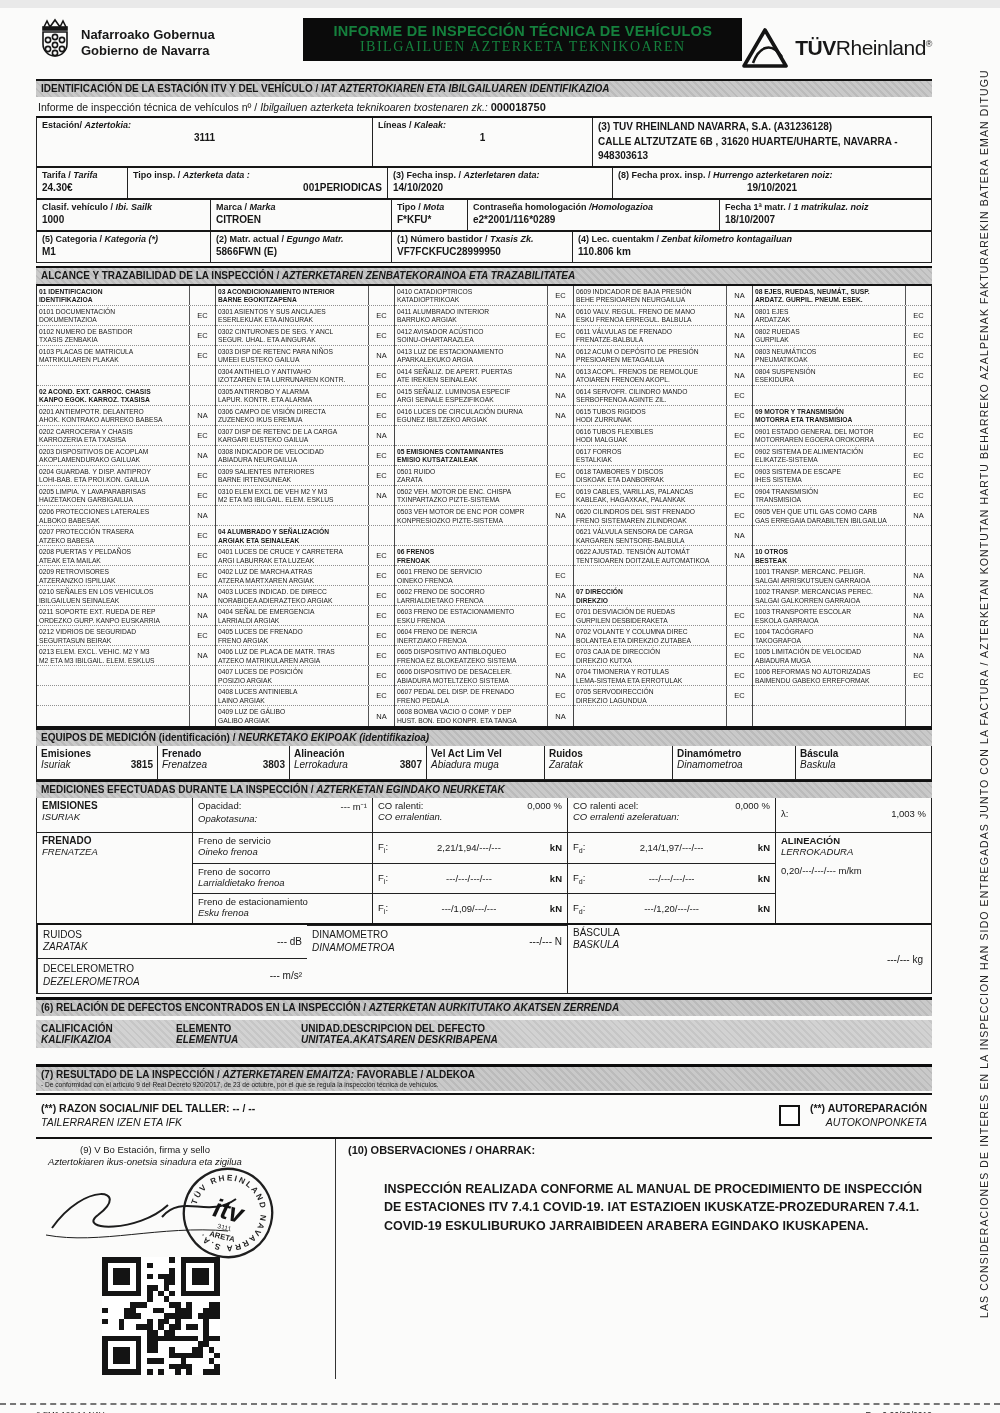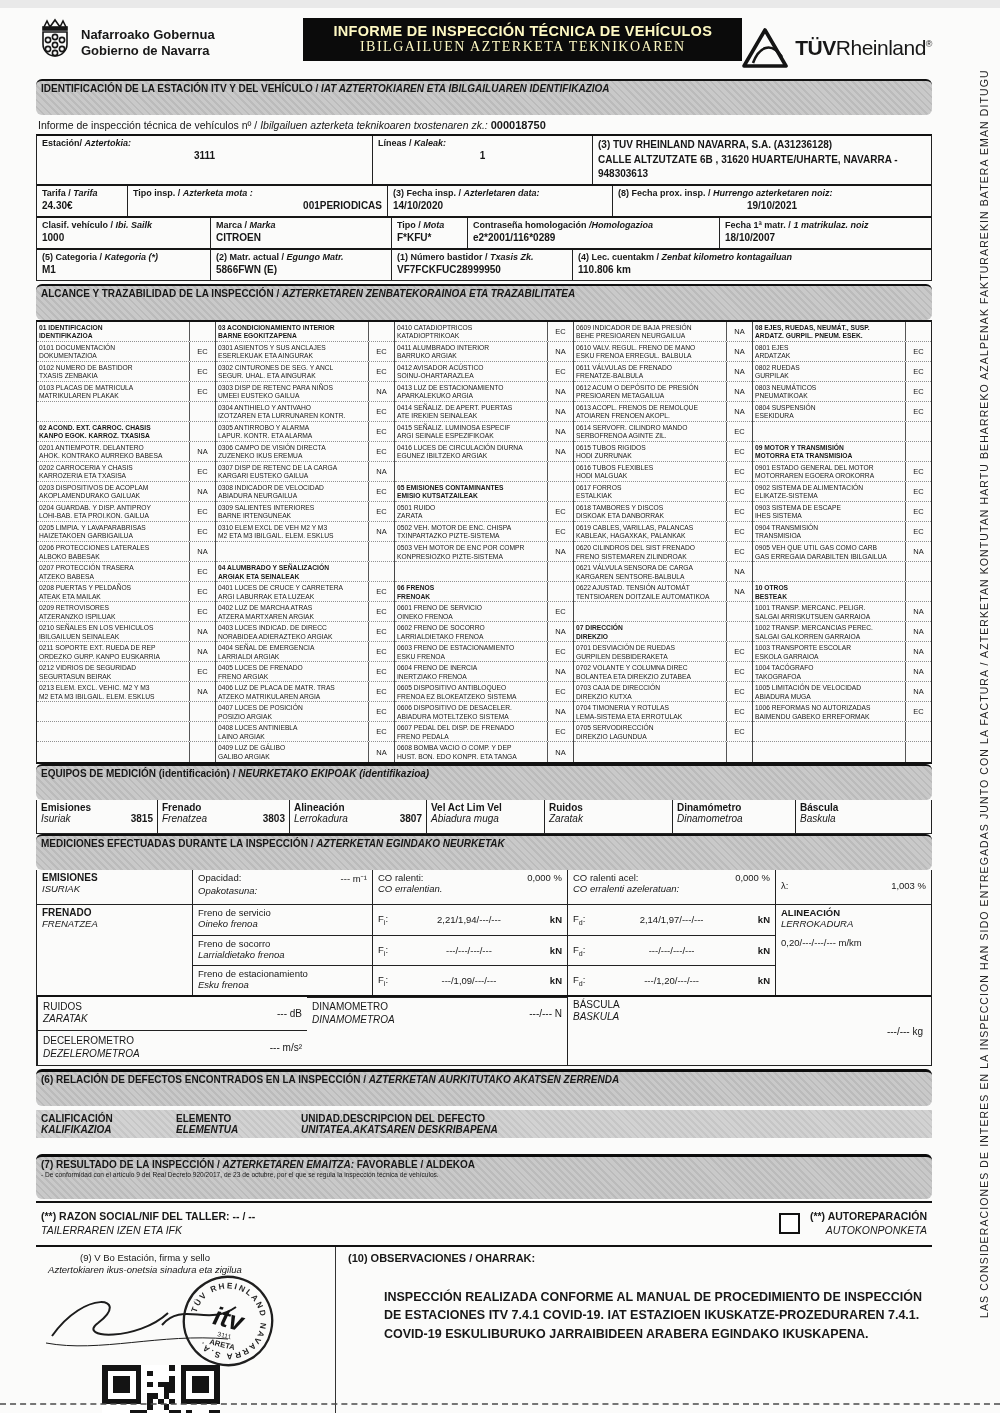--- a/index.html
+++ b/index.html
@@ -4,30 +4,30 @@
 <style>
   html,body{margin:0;padding:0;background:#e9e9e9;}
   .page{width:1000px;height:1413px;margin:8px auto;background:#fbfbfa;position:relative;
         font-family:"Liberation Sans",sans-serif;color:#171717;overflow:hidden;}
   .content{position:absolute;left:36px;top:0;width:896px;}
   .eu{font-style:italic;}
   
   .hdr{display:flex;align-items:flex-start;padding-top:10px;height:58px;}
   .gov{display:flex;gap:7px;width:268px;}
   .gov-name{font-size:13px;font-weight:700;line-height:1.25;padding-top:9px;}
-  .banner{background:#0b0b0b;color:#fef9c3;text-align:center;width:432px;padding:5px 4px 6px;}
+  .banner{background:#0b0b0b;color:#15803d;text-align:center;width:432px;padding:5px 4px 6px;}
   .banner .l1{font-size:14.5px;font-weight:700;letter-spacing:.3px;white-space:nowrap;}
   .banner .l2{font-family:"Liberation Serif",serif;font-size:14px;letter-spacing:1.5px;white-space:nowrap;}
   .tuv{display:flex;align-items:center;gap:7px;margin-left:auto;padding-top:8px;}
   .tuv-text{font-size:21px;letter-spacing:-.5px;white-space:nowrap;}
   .tuv-text b{font-weight:800;}
   .tuv-text sup{font-size:9px;}
   
   .bar{background:#c9c9c9;background-image:repeating-linear-gradient(45deg,rgba(0,0,0,.07) 0 2px,transparent 2px 5px);
-       border-top:2px solid #111;padding:2px 5px 21px;font-size:10px;font-weight:700;margin-top:3px;border-radius:6px;}
+       border-top:2px solid #111;padding:2px 5px 3px;font-size:10px;font-weight:700;margin-top:3px;}
   .bar .eu{font-weight:700;}
   .bar.heavy{border-top:3px solid #0c0c0c;}
   .subnote{font-size:6.6px;font-weight:400;margin-top:1px;}
   
   .report{font-size:10.5px;padding:4px 2px 3px;}
   .report b{font-size:11px;}
   
   .idt{border:1px solid #222;border-top:2px solid #111;font-size:9px;}
   .idt .r{display:grid;}
   .idt .r+.r{border-top:2px solid #161616;}
@@ -175,21 +175,21 @@
           <div>(3) TUV RHEINLAND NAVARRA, S.A. (A31236128)</div>
           <div>CALLE ALTZUTZATE 6B , 31620 HUARTE/UHARTE, NAVARRA - 948303613</div>
         </div>
       </div>
       <div class="r rb">
         <div class="c">
           <div class="lbl"><span>Tarifa / </span><span class="eu">Tarifa</span></div>
           <div class="idv">24.30€</div>
         </div>
         <div class="c">
-          <div class="lbl"><span>Tipo insp. / </span><span class="eu">Azterketa mota :</span></div>
+          <div class="lbl"><span>Tipo insp. / </span><span class="eu">Azterketa data :</span></div>
           <div class="idv tr">001PERIODICAS</div>
         </div>
         <div class="c">
           <div class="lbl"><span>(3) Fecha insp. / </span><span class="eu">Azterletaren data:</span></div>
           <div class="idv">14/10/2020</div>
         </div>
         <div class="c">
           <div class="lbl"><span>(8) Fecha prox. insp. / </span><span class="eu">Hurrengo azterketaren noiz:</span></div>
           <div class="idv tc">19/10/2021</div>
         </div>

